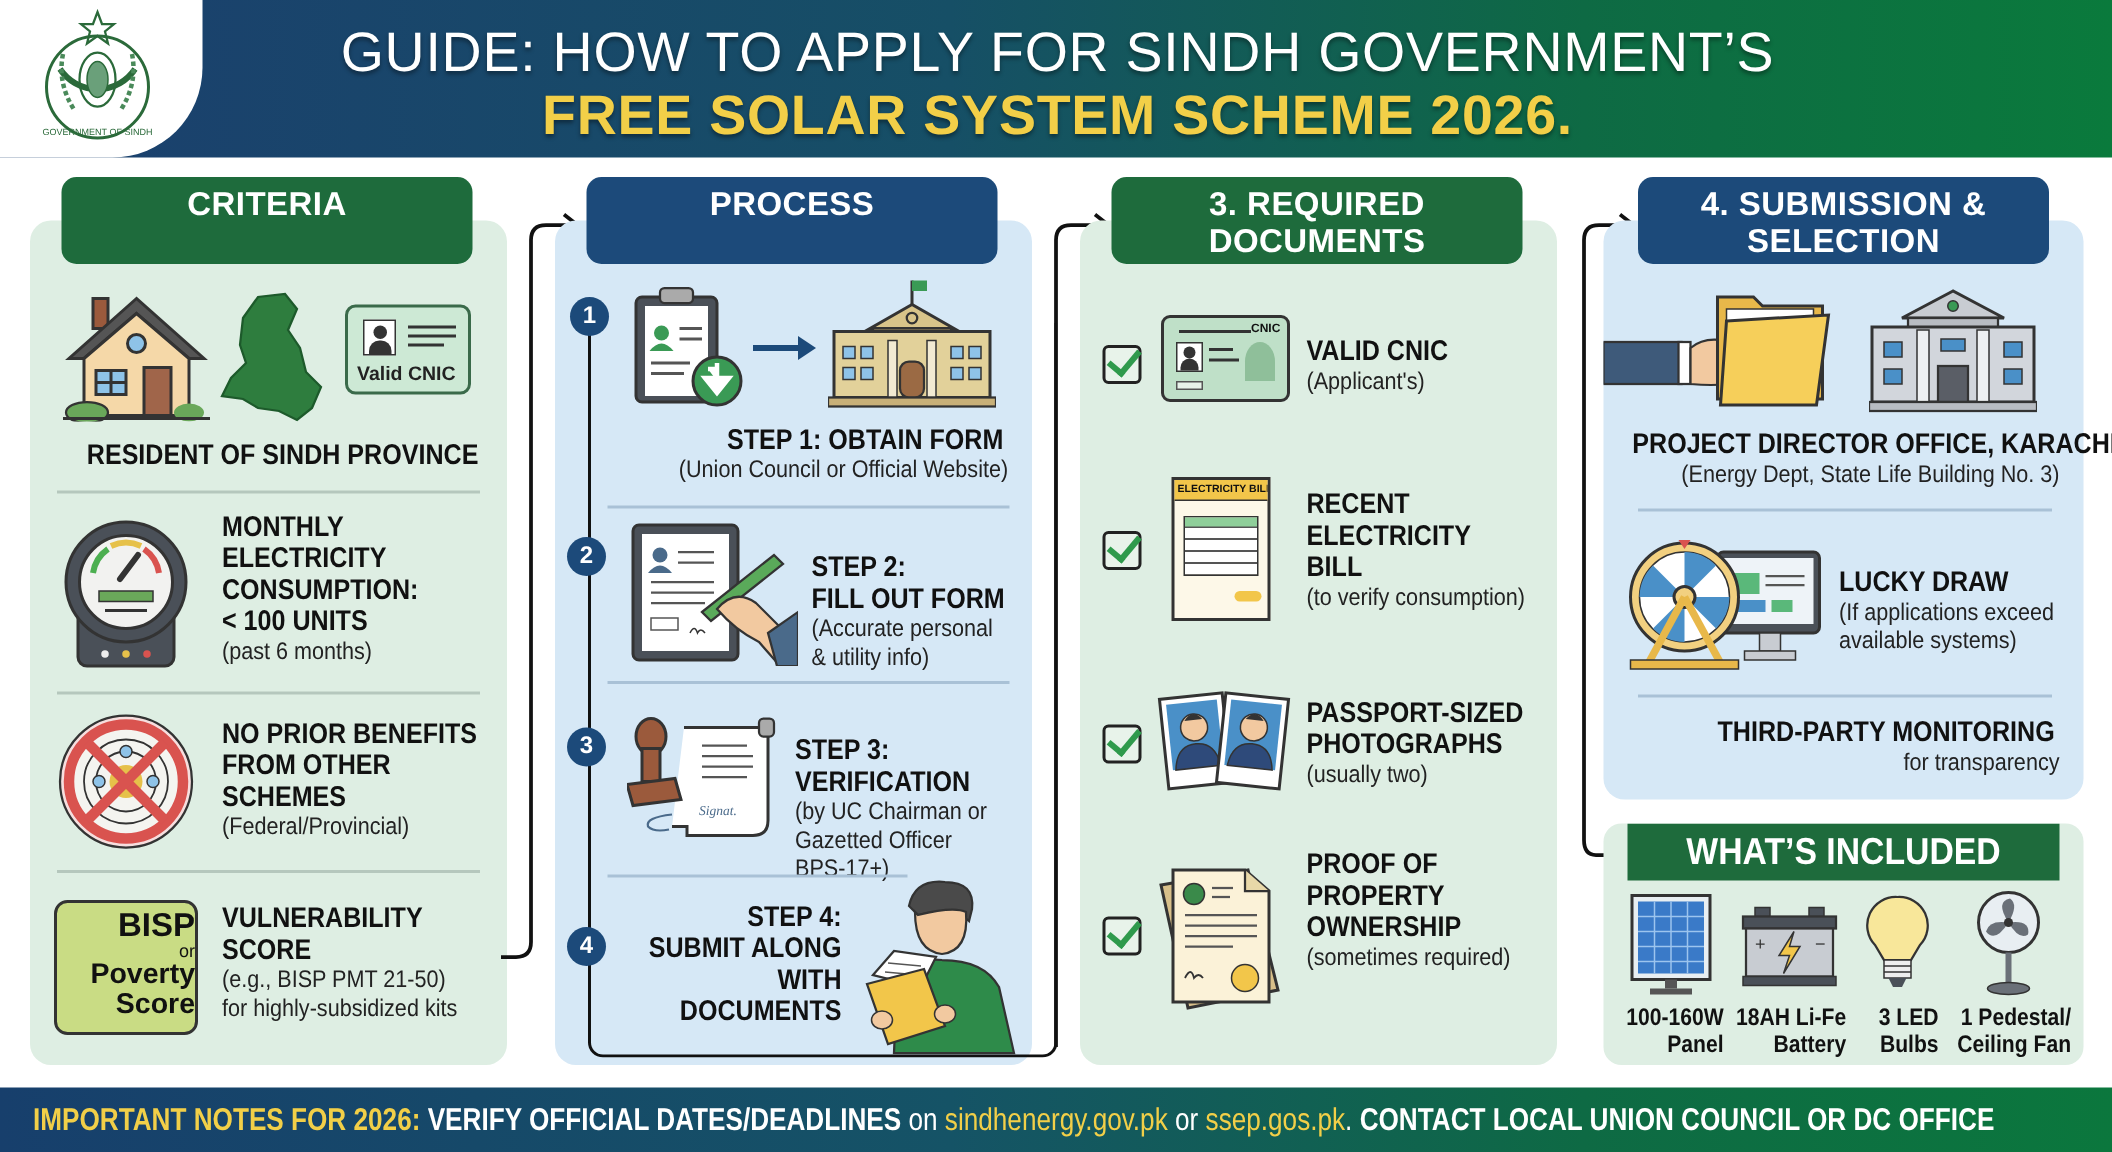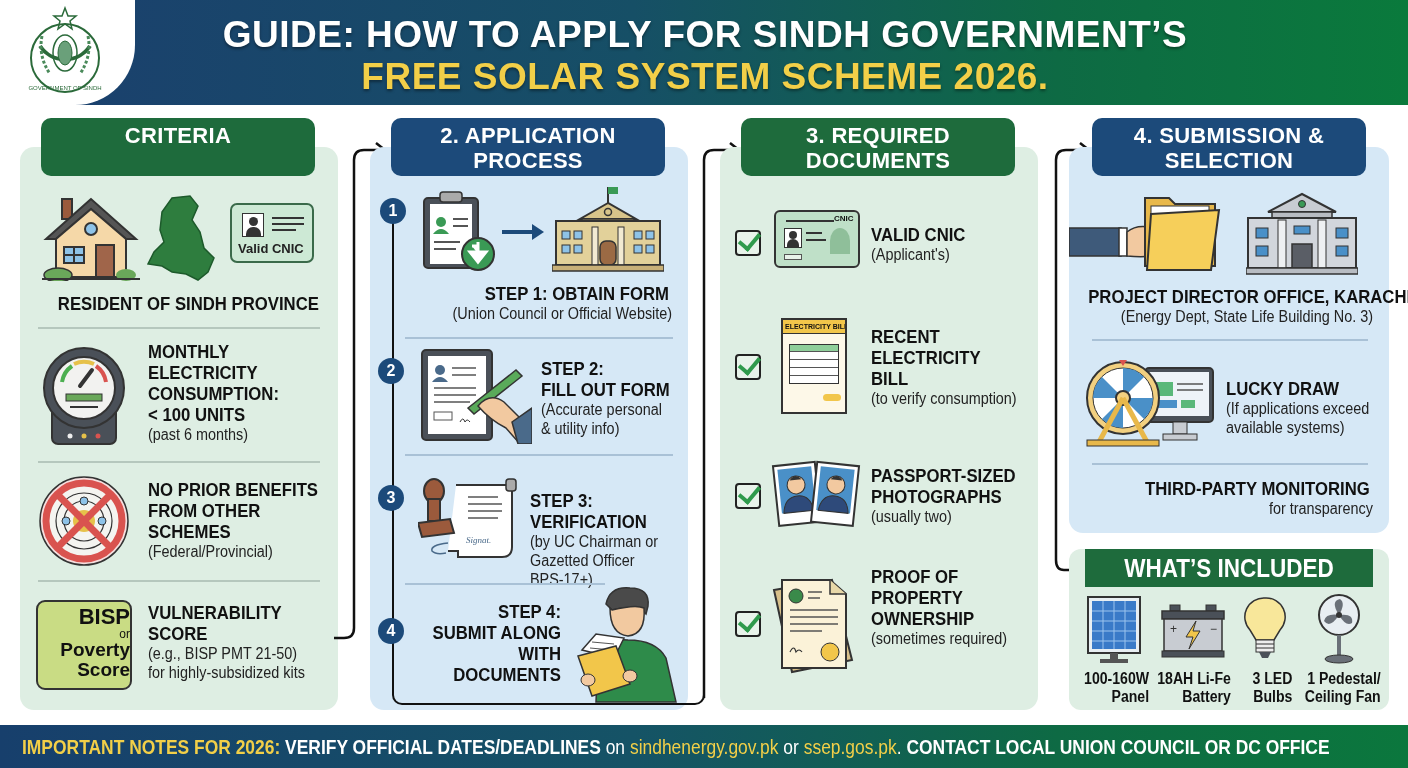--- a/index.html
+++ b/index.html
@@ -1,21 +1,21 @@
 <!DOCTYPE html>
 <html><head>
 <meta charset="utf-8">
 <style>
 *{box-sizing:border-box;margin:0;padding:0}
 html,body{width:1408px;height:768px;overflow:hidden;background:#fff}
 body{font-family:"Liberation Sans",sans-serif;position:relative;color:#111}
 .header{position:absolute;left:0;top:0;width:1408px;height:105px;background:linear-gradient(90deg,#1b3f6e 0%,#164f66 45%,#0e6a44 75%,#0a7a3c 100%)}
 .emblem{position:absolute;left:0;top:0;width:135px;height:105px;background:#fff;border-radius:0 0 60px 0}
 .emblem svg{position:absolute;left:20px;top:6px}
-.title1{position:absolute;left:140px;top:14px;width:1130px;text-align:center;color:#fff;font-weight:bold;font-size:37px;letter-spacing:0.5px;text-shadow:0 2px 3px rgba(0,0,0,.4)}
+.title1{position:absolute;left:140px;top:14px;width:1130px;text-align:center;color:#fff;font-weight:normal;font-size:37px;letter-spacing:0.5px;text-shadow:0 2px 3px rgba(0,0,0,.4)}
 .title2{position:absolute;left:140px;top:56px;width:1130px;text-align:center;color:#f2cf48;font-weight:bold;font-size:37px;letter-spacing:0.5px;text-shadow:0 2px 3px rgba(0,0,0,.4)}
 .panel{position:absolute;border-radius:14px}
 .p-green{background:#deeee3}
 .p-blue{background:#d6e8f6}
 .ptitle{position:absolute;height:58px;border-radius:10px;color:#fff;font-weight:bold;font-size:22px;text-align:center;line-height:25px;padding-top:5px;letter-spacing:0.3px}
 .t-green{background:#1e6b3c}
 .t-blue{background:#1c4a7a}
 .divider{position:absolute;height:2px;background:#b5c7bd}
 .divider.b{background:#a9c1d6}
 .bold{font-weight:bold;font-size:19px;line-height:21px;color:#111;transform:scaleX(.88);transform-origin:left top;white-space:nowrap}
@@ -143,21 +143,20 @@
   <div class="sub">for highly-subsidized kits</div>
 </div>
 
 <svg class="abs" style="left:330px;top:138px" width="60" height="510" viewBox="0 0 60 510">
   <path d="M4,500 L14,500 Q24,500 24,490 L24,22 Q24,12 34,12 L54,12" fill="none" stroke="#111" stroke-width="2.5"></path>
   <path d="M46,5 L55,12 L46,19" fill="none" stroke="#111" stroke-width="2.5"></path>
 </svg>
 
 <div class="panel p-blue" style="left:370px;top:147px;width:318px;height:563px"></div>
 <div class="ptitle t-blue" style="left:391px;top:118px;width:274px">
-  <div>2. APPLICATION</div>
   <div>PROCESS</div>
 </div>
 
 <div class="abs" style="left:392px;top:215px;width:313px;height:490px;border-left:2.5px solid #111;border-bottom:2.5px solid #111;border-right:2.5px solid #111;border-radius:0 0 10px 10px"></div>
 
 <div class="stepnum" style="left:380px;top:198px">1</div>
 <svg class="abs" style="left:420px;top:188px" width="80" height="86" viewBox="0 0 80 86">
   <rect x="4" y="10" width="54" height="70" rx="4" fill="#4a5058" stroke="#333" stroke-width="2"></rect>
   <rect x="10" y="16" width="42" height="60" fill="#fff"></rect>
   <rect x="20" y="4" width="22" height="10" rx="3" fill="#aaa" stroke="#333" stroke-width="1.5"></rect>
@@ -210,21 +209,21 @@
     <line x1="32" y1="27" x2="56" y2="27" stroke="#555" stroke-width="1.5"></line>
   <line x1="14" y1="40" x2="56" y2="40" stroke="#555" stroke-width="1.5"></line>
     <line x1="14" y1="47" x2="56" y2="47" stroke="#555" stroke-width="1.5"></line>
   <line x1="14" y1="54" x2="50" y2="54" stroke="#555" stroke-width="1.5"></line>
   <rect x="14" y="64" width="18" height="8" fill="none" stroke="#555"></rect>
   <path d="M40,74 q3,-6 5,0 q2,-4 5,0" fill="none" stroke="#333"></path>
   <polygon points="48,60 96,22 102,28 54,66" fill="#5aaa5a" stroke="#333" stroke-width="1.5"></polygon>
   <path d="M58,58 Q70,44 84,54 L100,70 L112,82 L100,96 L86,80 Q70,72 58,58 Z" fill="#f2c9a0" stroke="#333" stroke-width="1.5"></path>
   <polygon points="92,74 112,60 112,96 98,96" fill="#4a6a8a" stroke="#333" stroke-width="1.5"></polygon>
 </svg>
-<div class="abs" style="left:541px;top:358px">
+<div class="abs" style="left:541px;top:368px">
   <div class="bold">STEP 2:</div>
   <div class="bold">FILL OUT FORM</div>
   <div class="sub">(Accurate personal</div>
   <div class="sub">&amp; utility info)</div>
 </div>
 <div class="divider b" style="left:405px;top:454px;width:268px"></div>
 
 <div class="stepnum" style="left:378px;top:485px">3</div>
 <svg class="abs" style="left:418px;top:475px" width="106" height="88" viewBox="0 0 106 88">
   <path d="M38,10 L94,10 L94,72 Q94,82 84,82 L40,82 L40,76 L30,76" fill="#fff" stroke="#333" stroke-width="2"></path>

